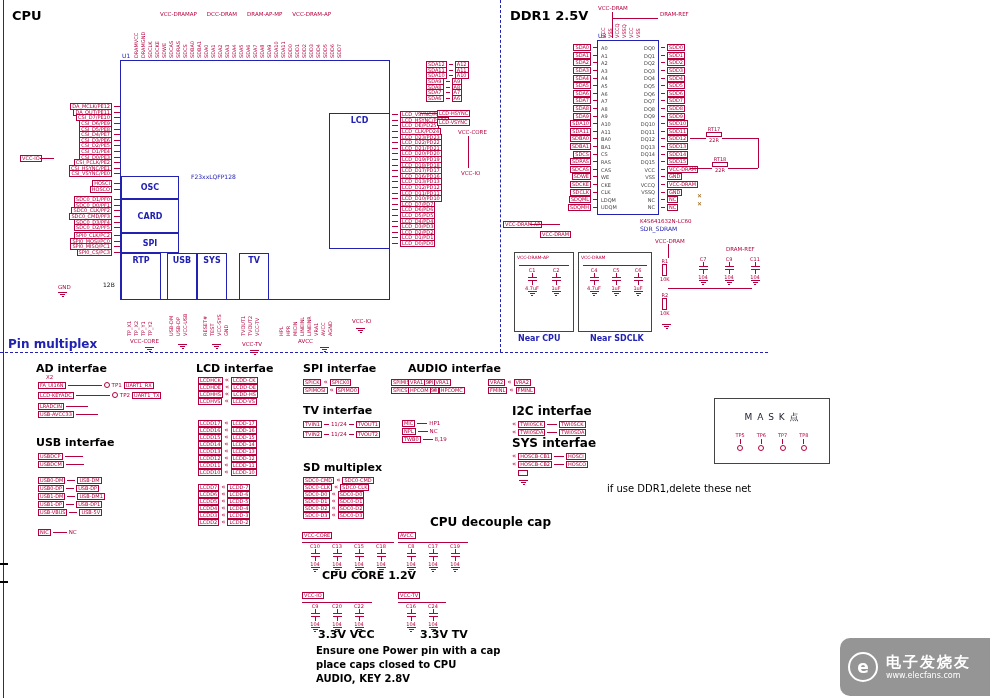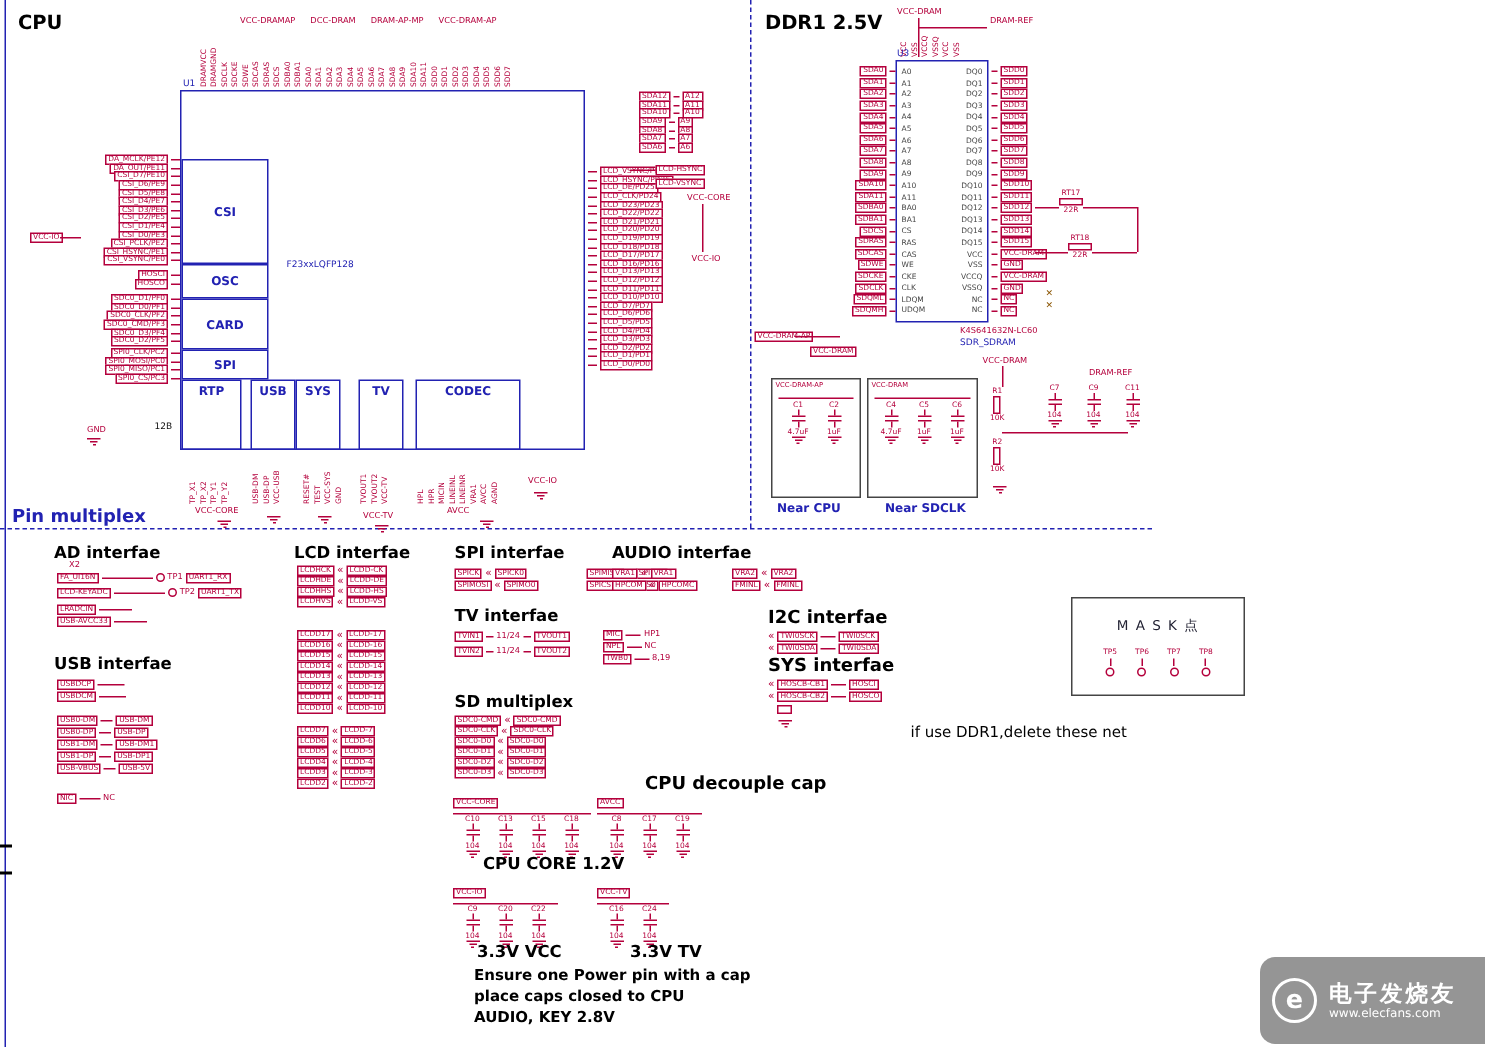--- a/index.html
+++ b/index.html
@@ -108,22 +108,22 @@
       <span class="vtext">SDD3</span>
       <span class="vtext">SDD4</span>
       <span class="vtext">SDD5</span>
       <span class="vtext">SDD6</span>
       <span class="vtext">SDD7</span>
     </div>
 
   
   <div class="abs chip" style="left:120px;top:60px;width:270px;height:240px">
     <span class="abs tiny-blue" style="left:1px;top:-9px">U1</span>
-    <div class="iblock" style="left:0;top:45px;width:58px;height:70px">
-        <span>CSI</span>
+    <div class="iblock top" style="left:208px;top:52px;width:61px;height:136px">
+        <span>LCD</span>
       </div>
     <div class="iblock" style="left:0;top:115px;width:58px;height:23px">
         <span>OSC</span>
       </div>
     <div class="iblock" style="left:0;top:138px;width:58px;height:34px">
         <span>CARD</span>
       </div>
     <div class="iblock" style="left:0;top:172px;width:58px;height:20px">
         <span>SPI</span>
       </div>
@@ -131,23 +131,20 @@
         <span>RTP</span>
       </div>
     <div class="iblock top" style="left:46px;top:192px;width:30px;height:47px">
         <span>USB</span>
       </div>
     <div class="iblock top" style="left:76px;top:192px;width:30px;height:47px">
         <span>SYS</span>
       </div>
     <div class="iblock top" style="left:118px;top:192px;width:30px;height:47px">
         <span>TV</span>
-      </div>
-    <div class="iblock top" style="left:156px;top:192px;width:70px;height:47px">
-        <span>CODEC</span>
       </div>
     <span class="abs tiny-blue" style="left:70px;top:112px">F23xxLQFP128</span>
   </div>
 
   
   <div class="abs pcol" style="left:53px;top:104px;width:67px;align-items:flex-end">
       <div class="prow">
         <span class="pbox">DA_MCLK/PE12</span>
         <span class="stub" style="width:6px"></span>
       </div>

